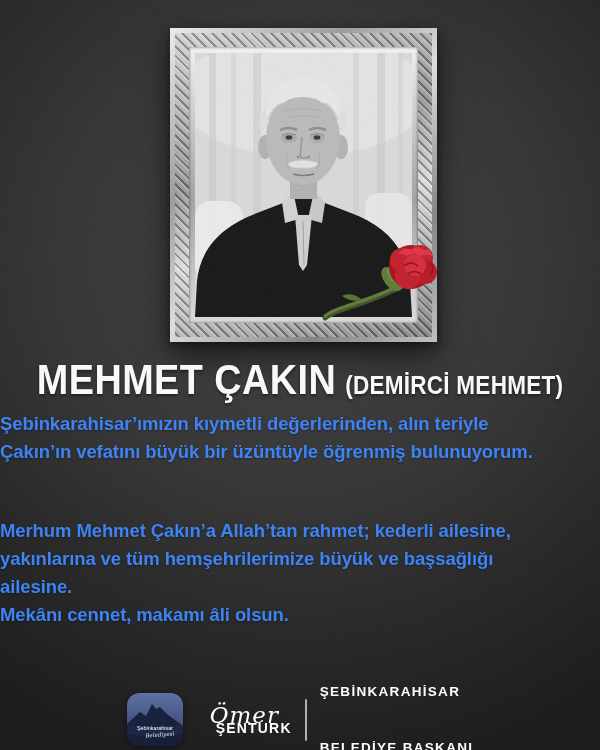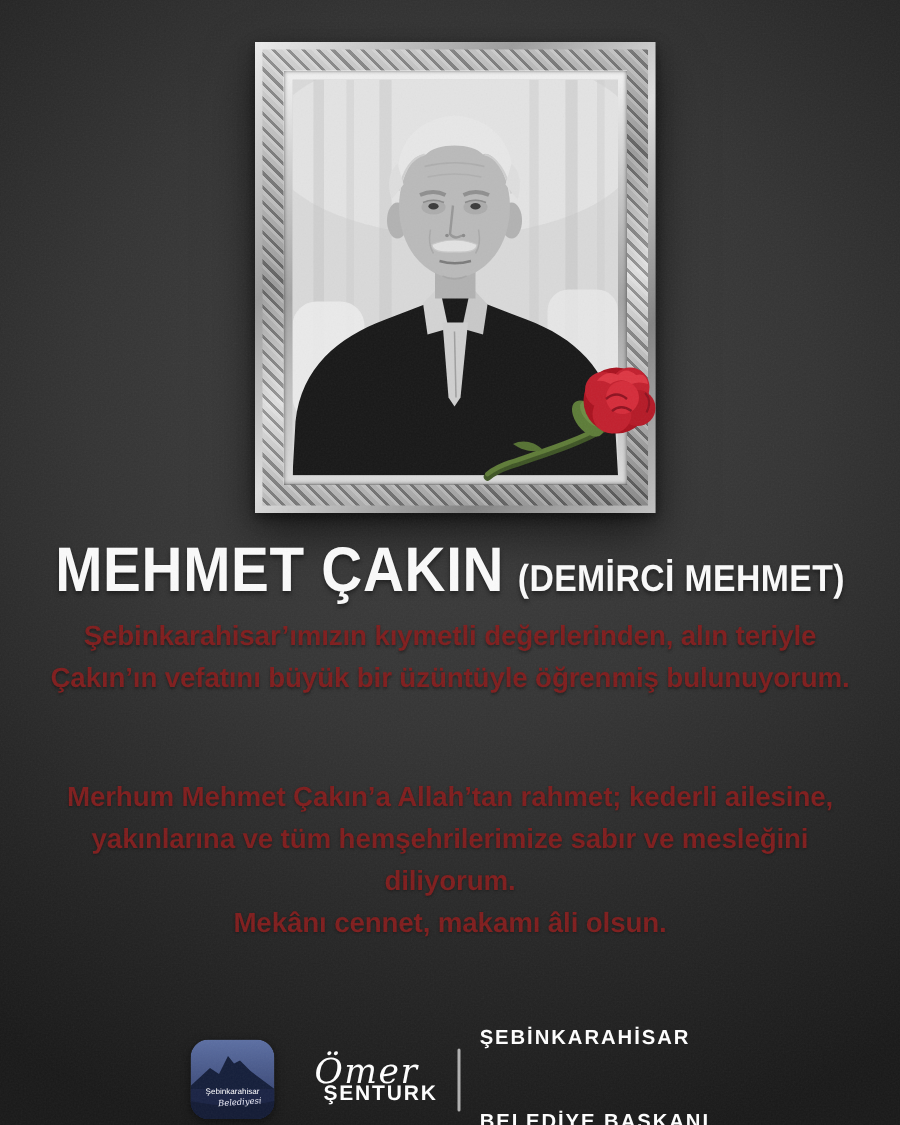--- a/index.html
+++ b/index.html
@@ -37,21 +37,21 @@
   .title-row{
     position:absolute;left:0;top:356px;width:100%;
     display:flex;justify-content:center;align-items:baseline;gap:10px;
     transform:scaleX(.9);color:#fafafa;white-space:nowrap;
     text-shadow:0 2px 3px rgba(0,0,0,.45);
   }
   .deceased-name{font-size:42px;font-weight:800;letter-spacing:.5px;}
   .deceased-nickname{font-size:25px;font-weight:800;letter-spacing:.3px;}
 
   
-  .para{position:absolute;left:0;width:100%;text-align:center;color:#7f1d1d;
+  .para{position:absolute;left:0;width:100%;color:#3b82f6;
     font-size:18.5px;font-weight:700;line-height:28px;letter-spacing:-.1px;
     text-shadow:0 1px 2px rgba(0,0,0,.4);}
   .para-1{top:410px;}
   .para-2{top:517px;}
 
   
   .footer{
     position:absolute;left:0;top:682px;width:100%;
     display:flex;justify-content:center;align-items:center;gap:13px;color:#fff;
   }
@@ -159,22 +159,22 @@
   <span class="deceased-name">MEHMET ÇAKIN</span>
   <span class="deceased-nickname">(DEMİRCİ MEHMET)</span>
 </div>
 
 <div class="para para-1">
   <div>Şebinkarahisar’ımızın kıymetli değerlerinden, alın teriyle</div>
   <div>Çakın’ın vefatını büyük bir üzüntüyle öğrenmiş bulunuyorum.</div>
 </div>
 <div class="para para-2">
   <div>Merhum Mehmet Çakın’a Allah’tan rahmet; kederli ailesine,</div>
-  <div>yakınlarına ve tüm hemşehrilerimize sabır ve mesleğini</div>
-  <div>diliyorum.</div>
+  <div>yakınlarına ve tüm hemşehrilerimize büyük ve başsağlığı</div>
+  <div>ailesine.</div>
   <div>Mekânı cennet, makamı âli olsun.</div>
 </div>
 
 <div class="footer">
   <div class="logo-badge">
     <svg viewBox="0 0 56 53" width="56" height="53">
       <defs>
         <linearGradient id="skyg" x1="0" y1="0" x2="0" y2="1">
           <stop offset="0" stop-color="#5c6fa3"></stop>
           <stop offset="1" stop-color="#2b3763"></stop>

